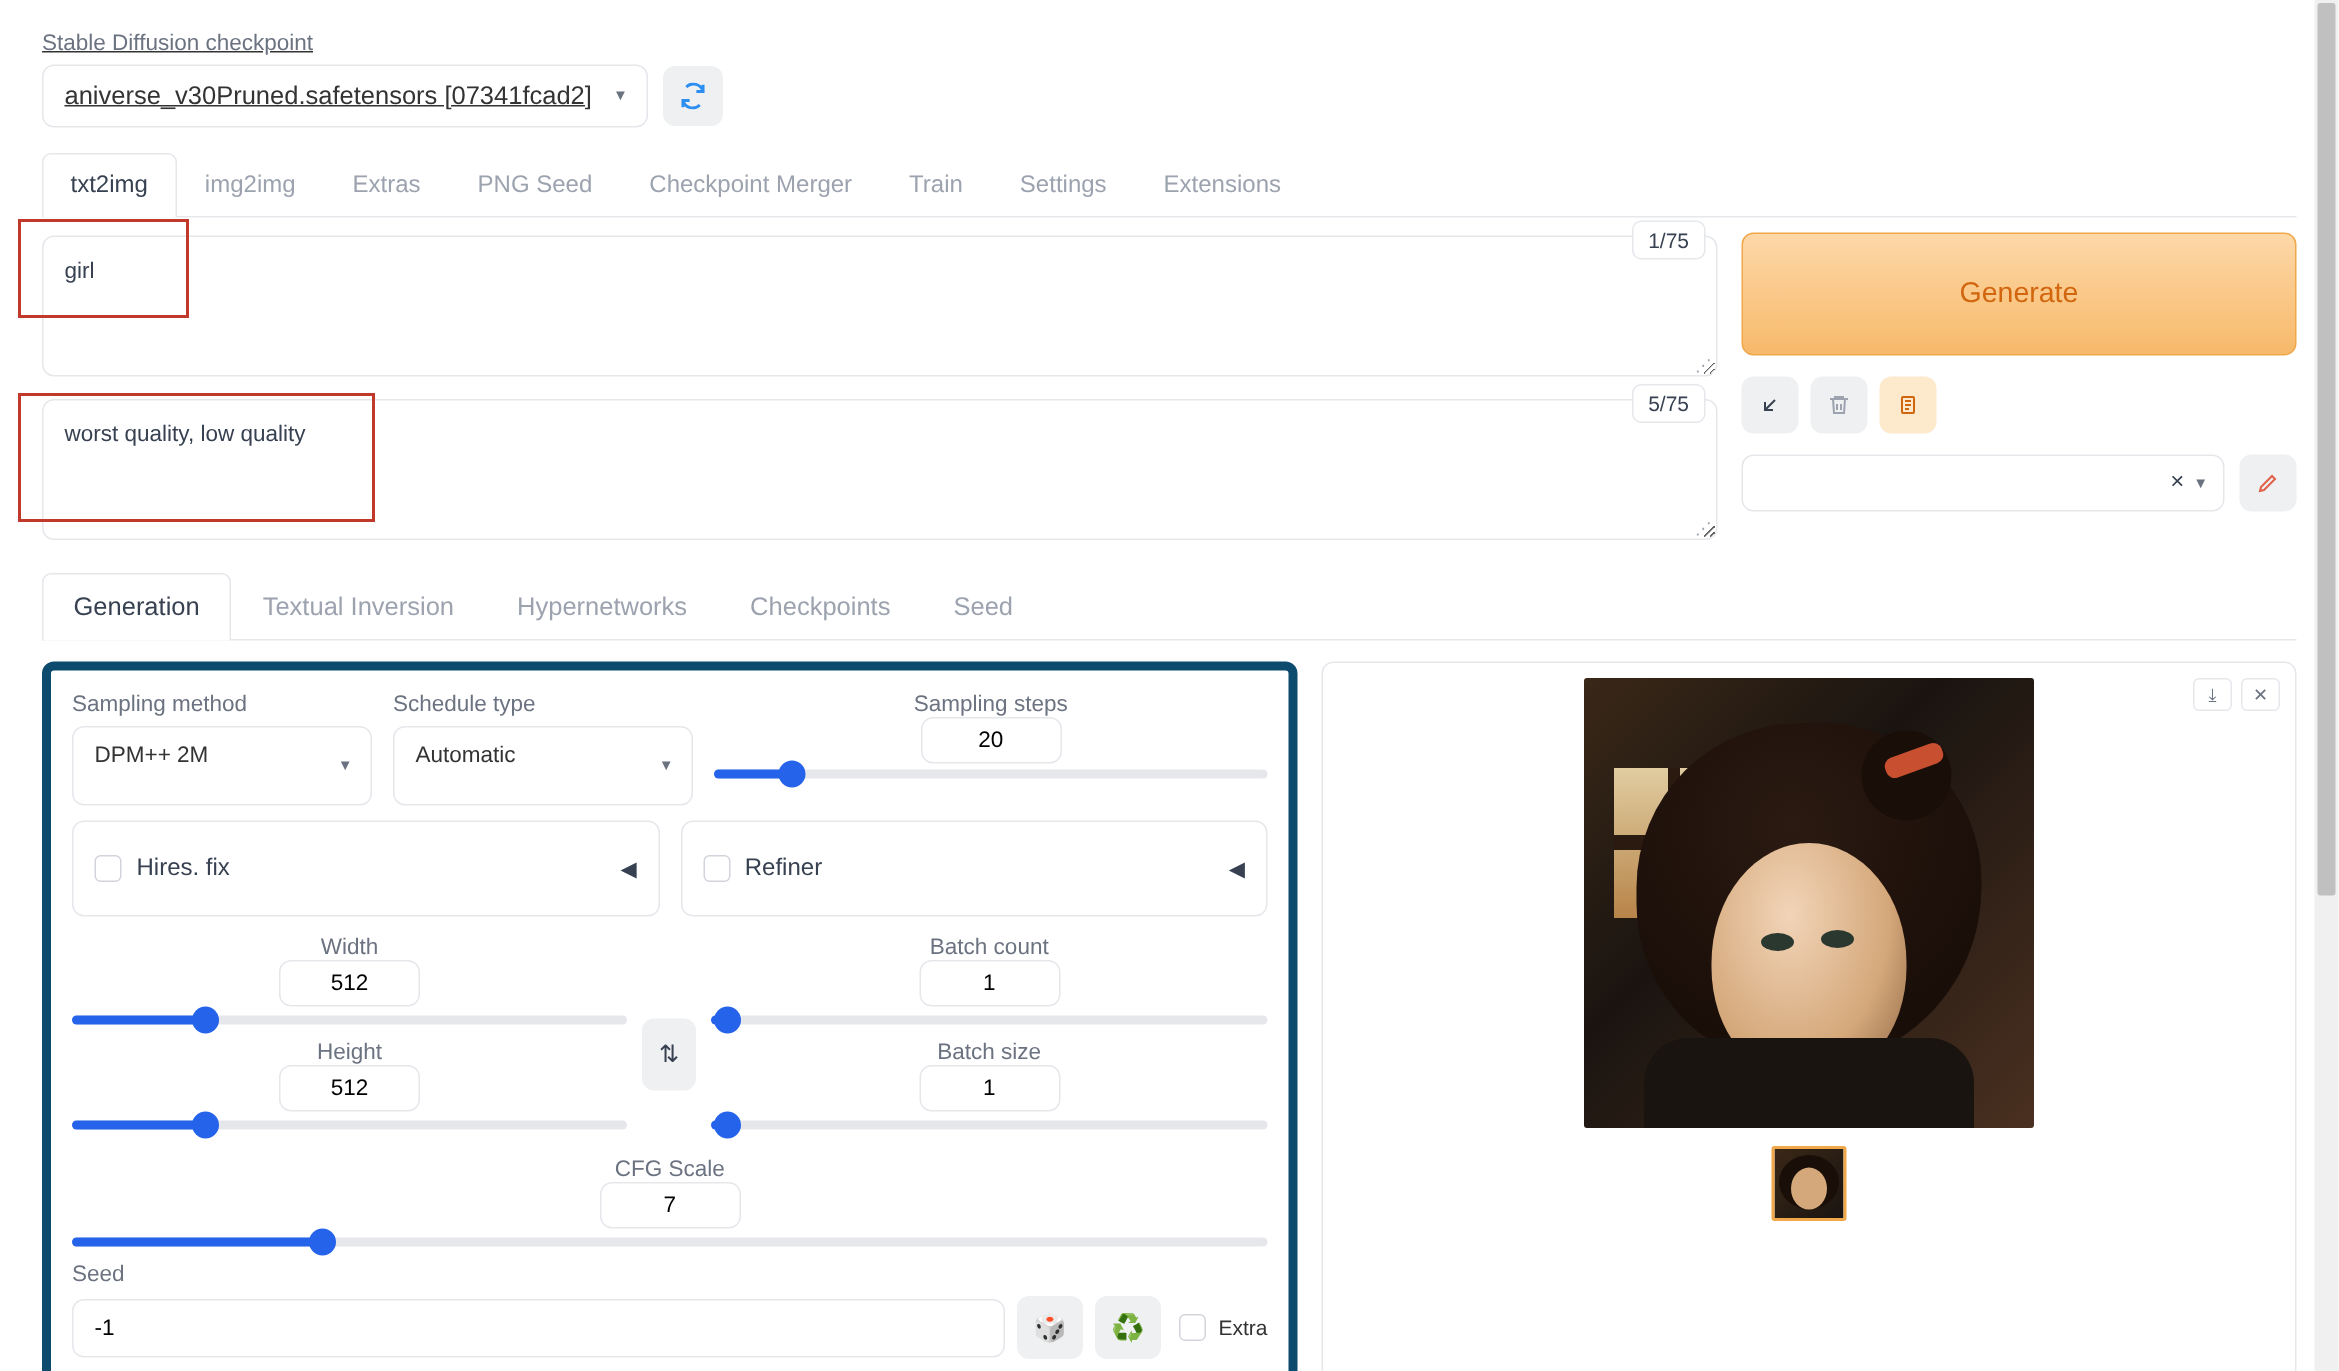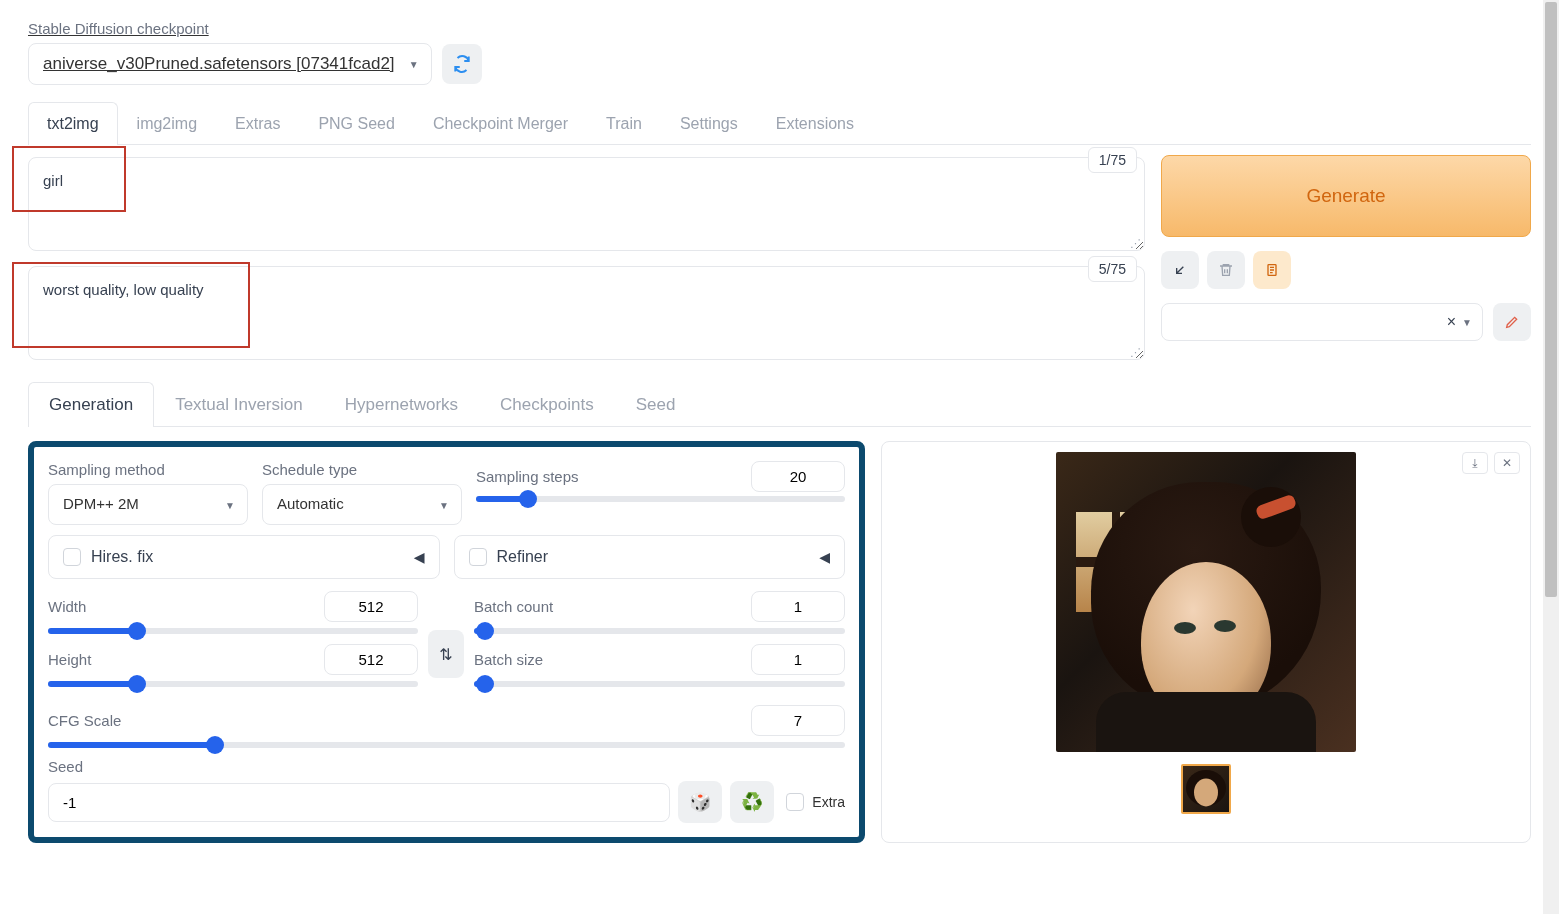--- a/index.html
+++ b/index.html
@@ -44,32 +44,32 @@
 .subtab { padding: 12px 20px; color: #9ca3af; cursor: pointer; font-size: 17px; border: 1px solid transparent; border-bottom: none; border-radius: 6px 6px 0 0; position: relative; top: 1px; }
 .subtab.active { color: #374151; border-color: #e5e7eb; background: #fff; }
 
 .gen-body { display: flex; gap: 16px; margin-top: 14px; }
 .gen-left { flex: 1; border: 6px solid #0c4a6e; border-radius: 8px; padding: 14px; }
 .gen-right { width: 650px; border: 1px solid #e5e7eb; border-radius: 8px; padding: 10px; position: relative; }
 
 .row3 { display: flex; gap: 14px; margin-bottom: 10px; }
 .field { }
 .field-label { color: #6b7280; font-size: 15px; margin-bottom: 6px; display: block; }
-.select-box { position: relative; border: 1px solid #e5e7eb; border-radius: 8px; padding: 10px 34px 12px 14px; background: #fff; cursor: pointer; font-size: 15px; width: 200px; }
+.select-box { position: relative; border: 1px solid #e5e7eb; border-radius: 8px; padding: 10px 34px 24px 14px; background: #fff; cursor: pointer; font-size: 15px; width: 200px; }
 .select-box::after { content: "▼"; position: absolute; right: 12px; top: 50%; transform: translateY(-50%); font-size: 10px; color: #6b7280; }
 
 .slider-field { flex: 1; }
-.slider-header { display: flex; justify-content: space-between; align-items: center; margin-bottom: 4px; }
+.slider-header { display: flex; justify-content: space-between; align-items: center; margin-bottom: 4px; flex-direction: column; }
 .num-input { width: 94px; border: 1px solid #e5e7eb; border-radius: 8px; padding: 6px 10px; text-align: center; font-size: 15px; }
 .slider { width: 100%; height: 6px; border-radius: 3px; background: #e5e7eb; position: relative; cursor: pointer; }
 .slider-fill { height: 6px; background: #2563eb; border-radius: 3px; position: absolute; left: 0; top: 0; }
 .slider-thumb { width: 18px; height: 18px; border-radius: 50%; background: #2563eb; position: absolute; top: -6px; transform: translateX(-50%); }
 
 .accordion-row { display: flex; gap: 14px; margin-bottom: 12px; }
-.accordion { flex: 1; border: 1px solid #e5e7eb; border-radius: 8px; padding: 12px 14px; display: flex; align-items: center; gap: 10px; cursor: pointer; }
+.accordion { flex: 1; border: 1px solid #e5e7eb; border-radius: 8px; padding: 22px 14px; display: flex; align-items: center; gap: 10px; cursor: pointer; }
 .checkbox { width: 18px; height: 18px; border: 1px solid #d1d5db; border-radius: 4px; }
 .accordion-label { flex: 1; font-size: 16px; color: #374151; }
 .accordion-arrow { font-size: 14px; color: #374151; }
 
 .dims-row { display: flex; gap: 10px; }
 .dims-left { width: 370px; }
 .dims-mid { display: flex; align-items: center; padding-top: 20px; }
 .swap-btn { width: 36px; height: 48px; border-radius: 8px; background: #eef0f2; display: flex; align-items: center; justify-content: center; font-size: 16px; color: #374151; cursor: pointer; }
 .dims-right { flex: 1; }
 

